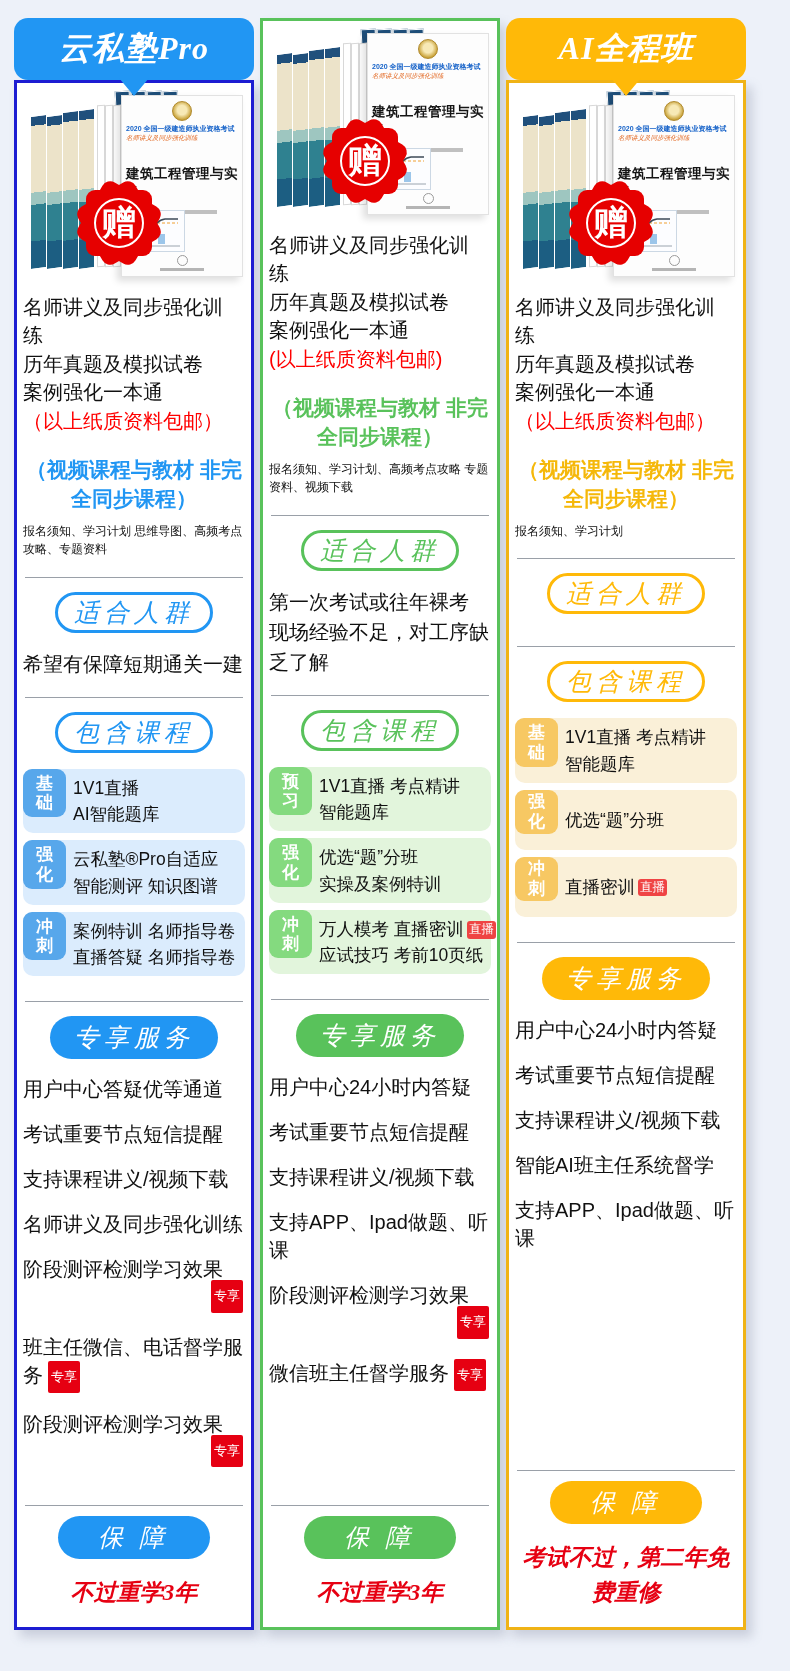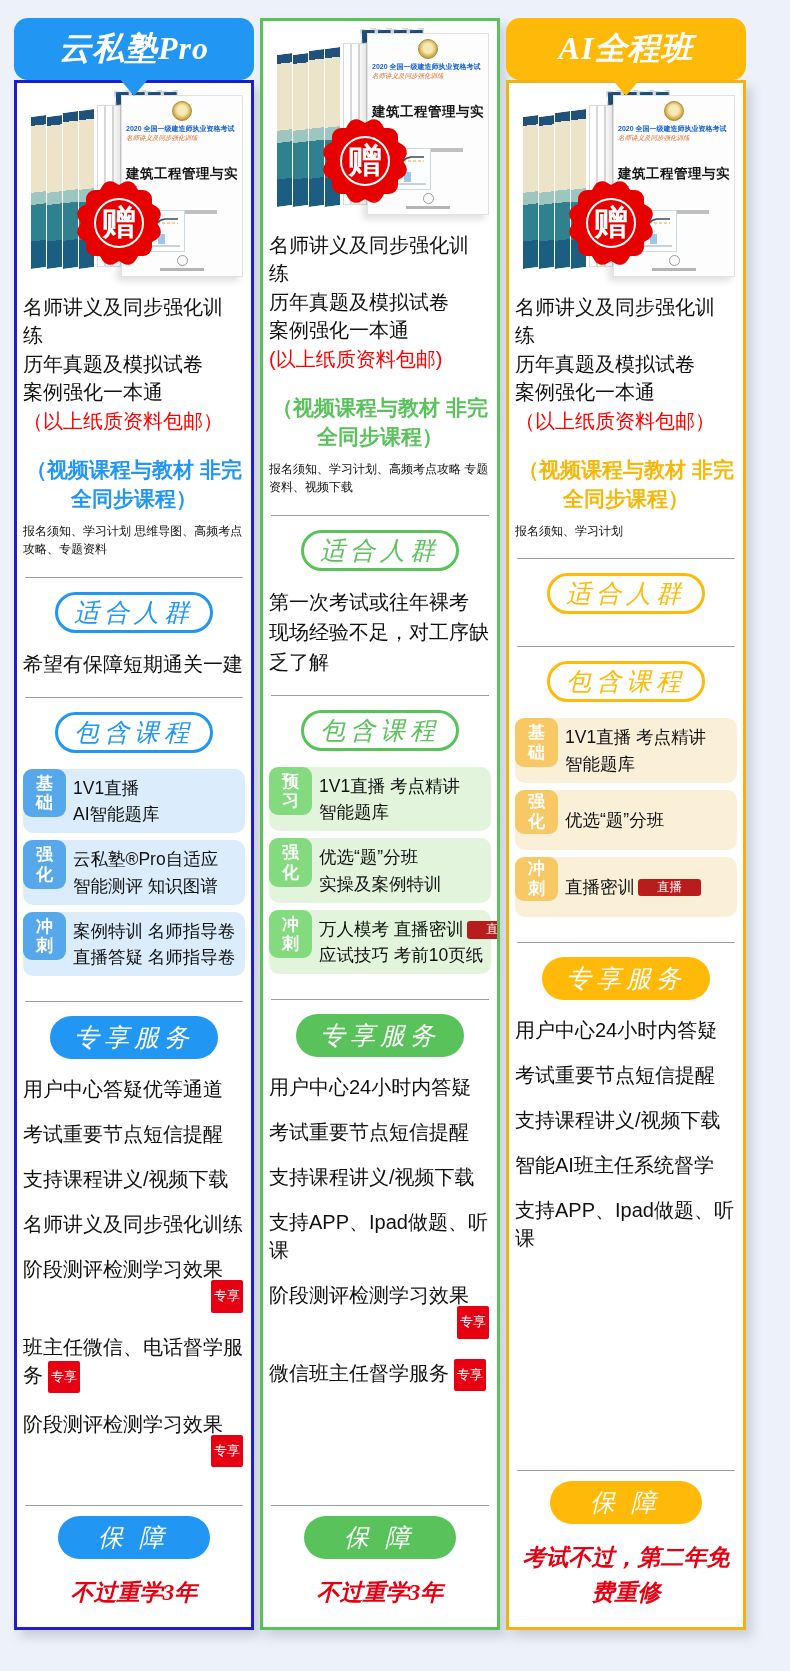--- a/index.html
+++ b/index.html
@@ -51,21 +51,21 @@
   .pill{display:block;width:fit-content;margin:4px auto 14px;padding:1px 16px;border-radius:999px;font-family:"Liberation Serif",serif;font-style:italic;font-weight:normal;font-size:25px;letter-spacing:5px;box-sizing:border-box;text-align:center;}
   .pill.outline{border:3px solid var(--hd);color:var(--hd);background:#fff;}
   .pill.fill{background:var(--hd);color:#fff;padding:5px 24px;}
   .pill.guar{letter-spacing:16px;padding:5px 30px 5px 40px;}
   .aud{list-style:none;margin:2px 0 0;padding:0;font-size:20px;line-height:1.5;color:#111;}
   .courses{margin-top:2px;}
   .course{position:relative;border-radius:10px;margin-bottom:7px;padding:6px 2px 6px 50px;min-height:48px;display:flex;flex-direction:column;justify-content:center;background:var(--rowbg);}
   .tag{position:absolute;left:0;top:0;bottom:16px;width:43px;border-radius:9px;color:#fff;display:flex;align-items:center;justify-content:center;background:var(--tag);}
   .tag-label{width:1.15em;word-break:break-all;text-align:center;font-size:17px;line-height:1.15;font-weight:bold;}
   .course-line{font-size:17.5px;line-height:1.5;color:#111;white-space:nowrap;}
-  .live-badge{display:inline-block;background:#b91c1c;color:#fff;font-size:12.5px;line-height:1.25;padding:1px 19px;border-radius:3px;margin-left:3px;vertical-align:2px;}
+  .live-badge{display:inline-block;background:#ef4444;color:#fff;font-size:12.5px;line-height:1.25;padding:1px 2px;border-radius:3px;margin-left:3px;vertical-align:2px;}
   .services{list-style:none;margin:2px 0 0;padding:0;font-size:20px;color:#111;}
   .service{margin-bottom:17px;line-height:1.4;}
   .svc-badge{display:inline-block;background:#e60012;color:#fff;font-size:13px;line-height:1.25;padding:8px 3px;border-radius:2px;}
   .svc-badge.inline{margin-left:5px;vertical-align:1px;}
   .svc-badge.below{display:block;width:fit-content;margin:0 2px 0 auto;position:relative;top:-3px;}
   .guarantee{margin-top:auto;}
   .guar-text{color:#e60012;font-weight:bold;font-size:23px;text-align:center;font-family:"Liberation Serif",serif;font-style:italic;margin-top:16px;line-height:1.55;}
   .chart-svg{display:block;width:100%;height:100%;}
 </style>
 </head>

